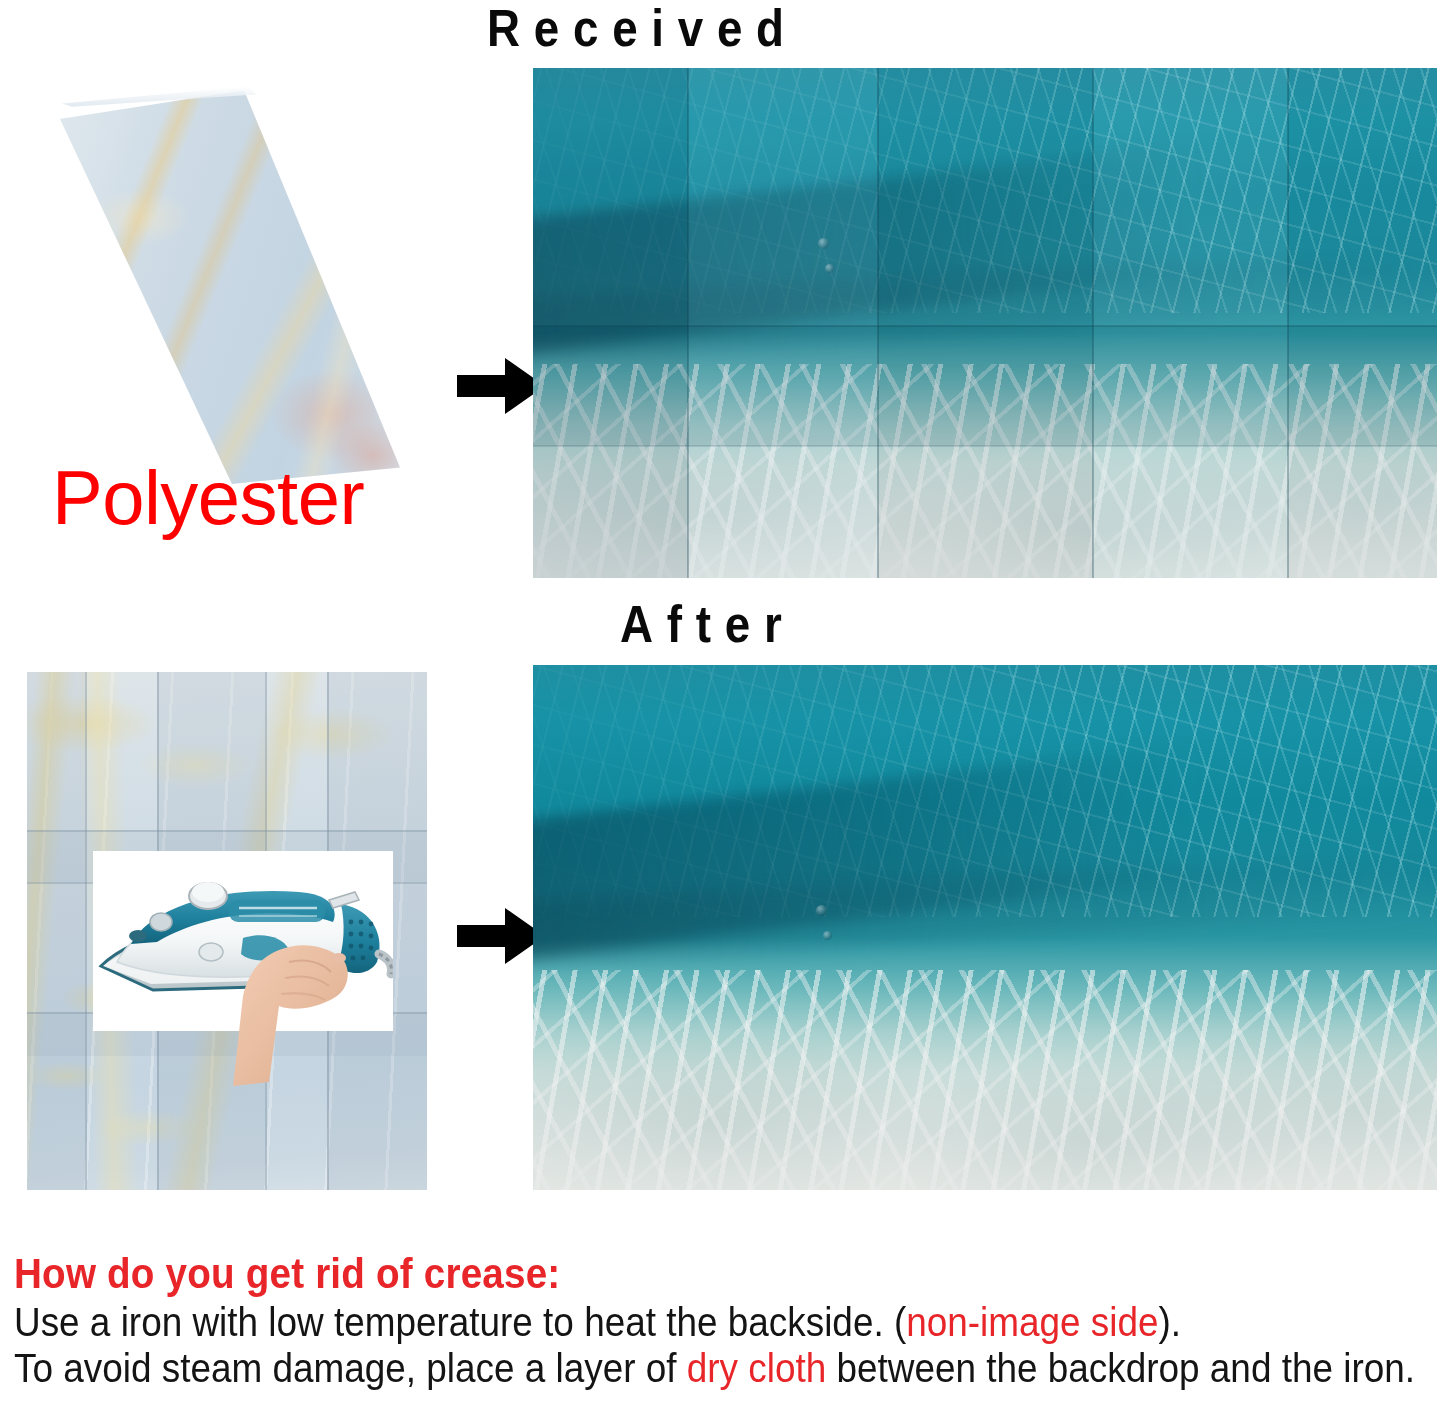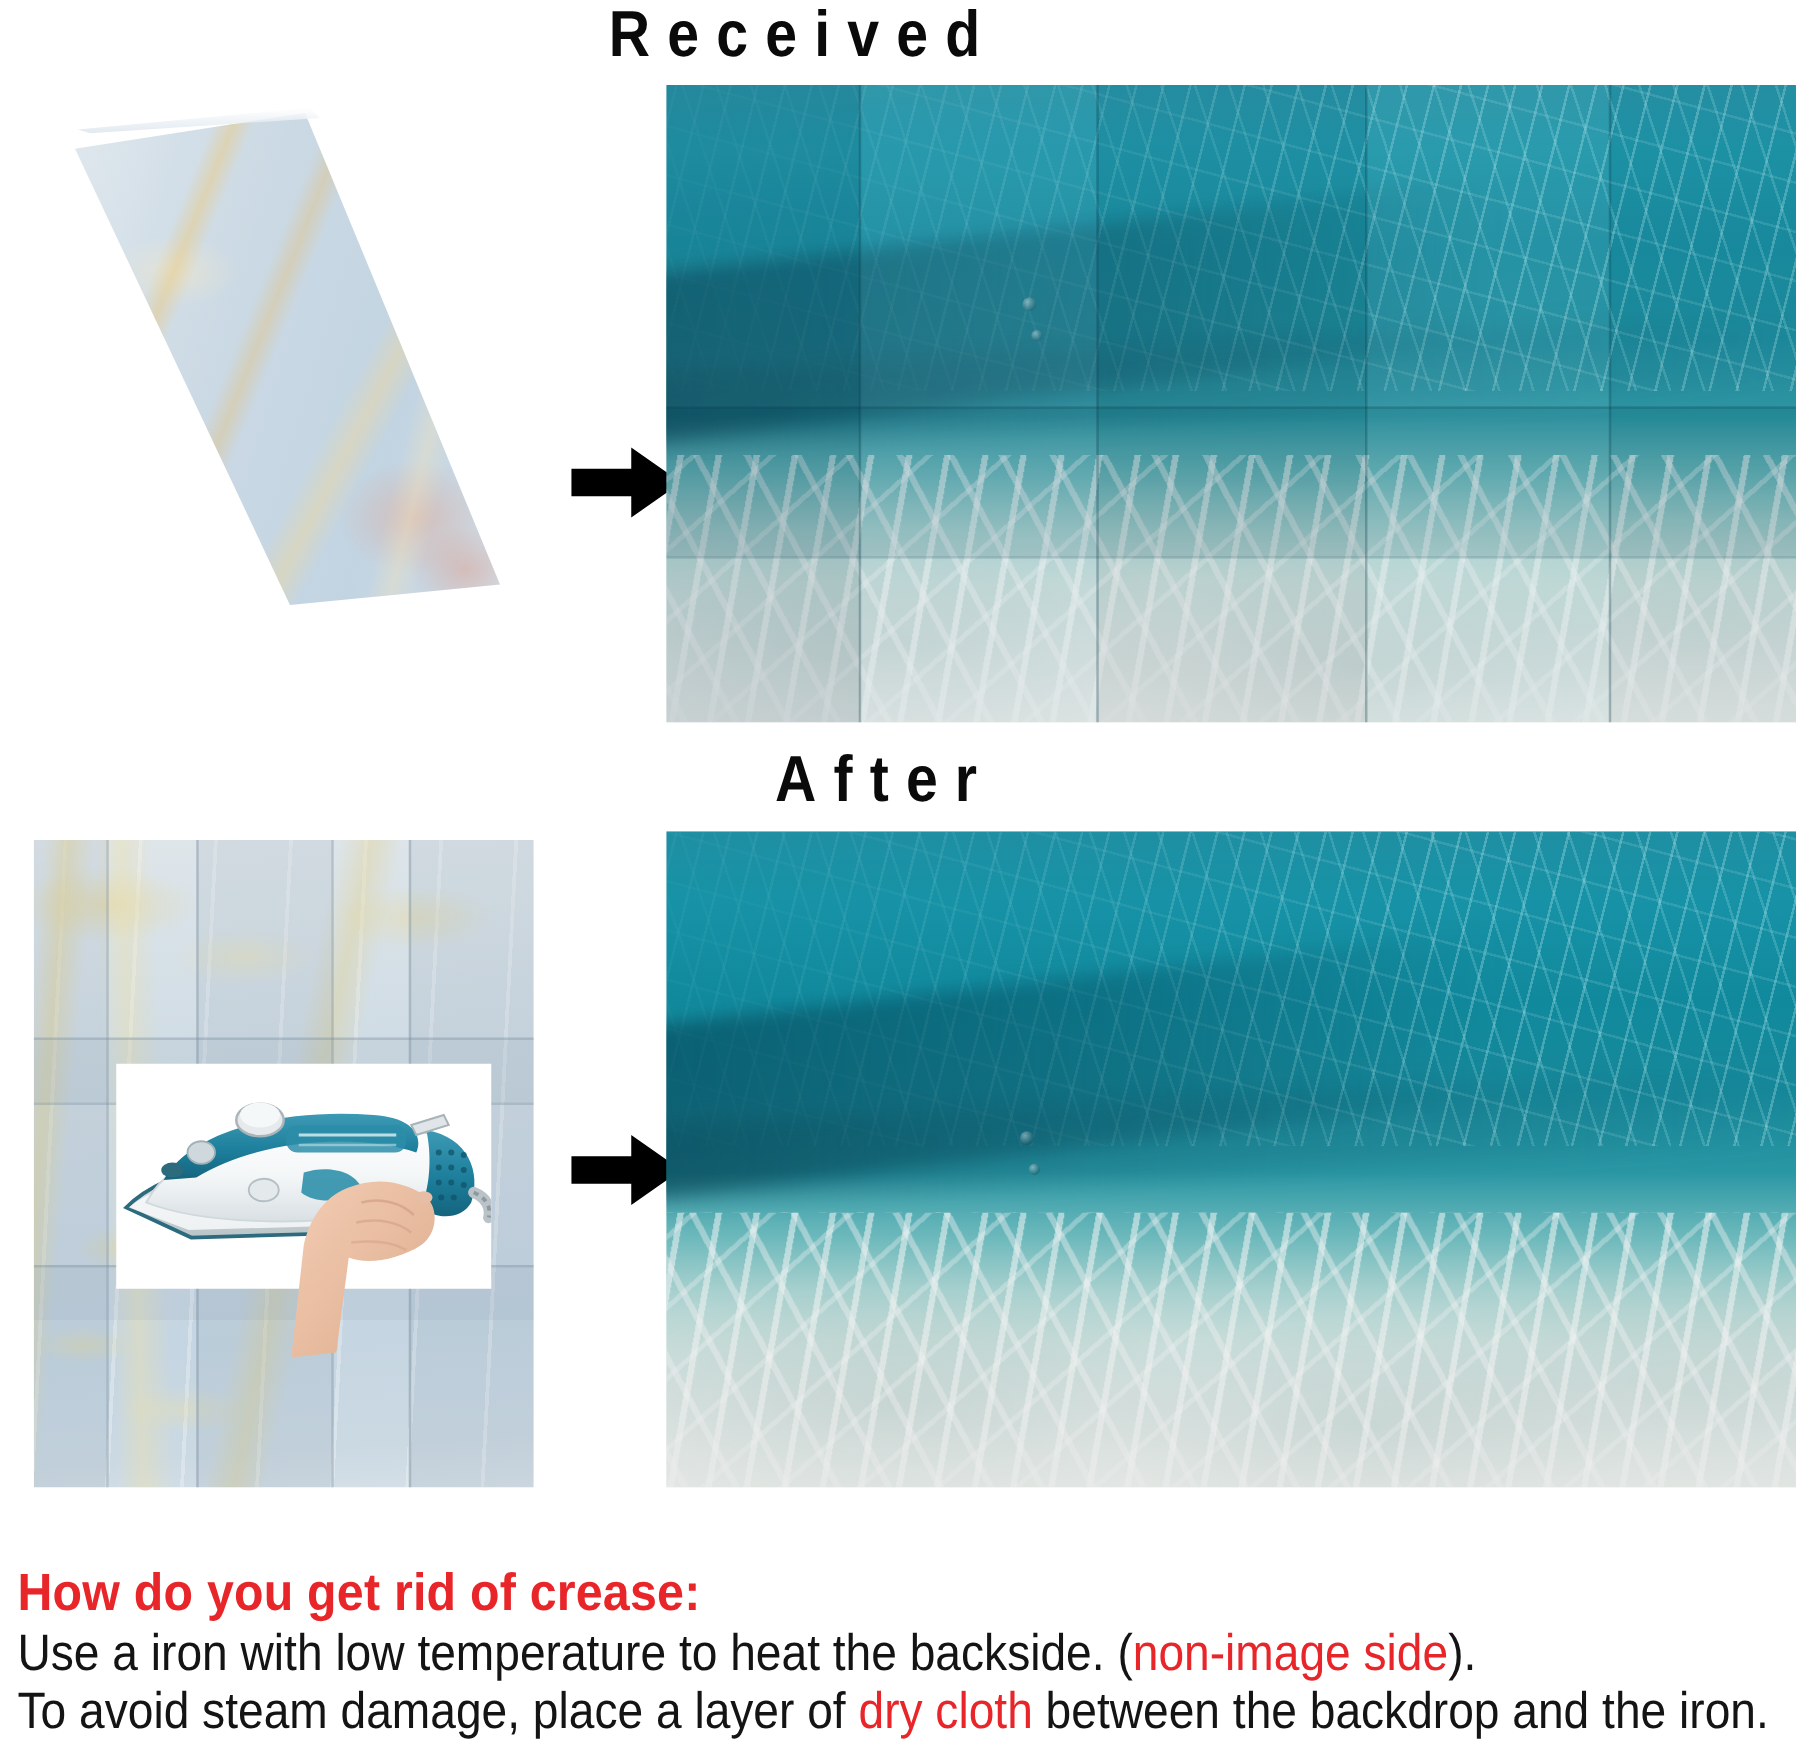--- a/index.html
+++ b/index.html
@@ -238,20 +238,21 @@
 <div class="stage">
 
   <div class="section-title" id="title-received">Received</div>
 
   <div id="fabric-roll">
     <div class="roll-shape"></div>
     <div class="roll-marbling"></div>
     <div class="roll-top-edge"></div>
   </div>
 
+  <div class="polyester-label">Polyester</div>
 
   <div class="arrow" id="arrow-top">
     <svg width="88" height="62" viewBox="0 0 88 62" aria-hidden="true">
       <polygon points="0,20 48,20 48,3 88,31 48,59 48,42 0,42" fill="#000000"></polygon>
     </svg>
   </div>
 
   <div class="photo" id="photo-received" style="left:533px;top:68px;width:904px;height:510px;">
 
     <div class="sea"></div>

